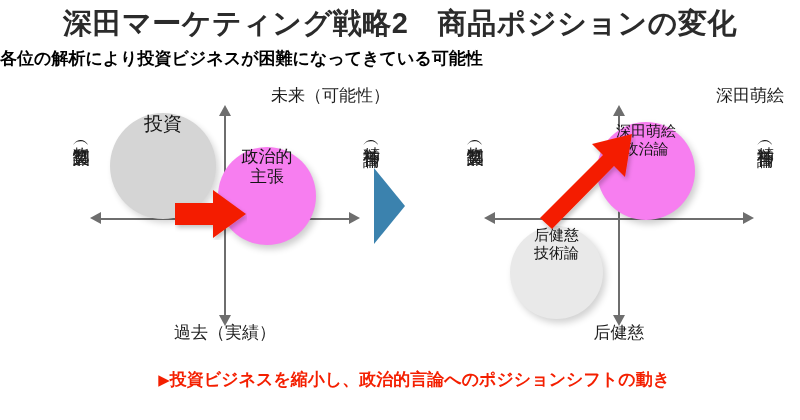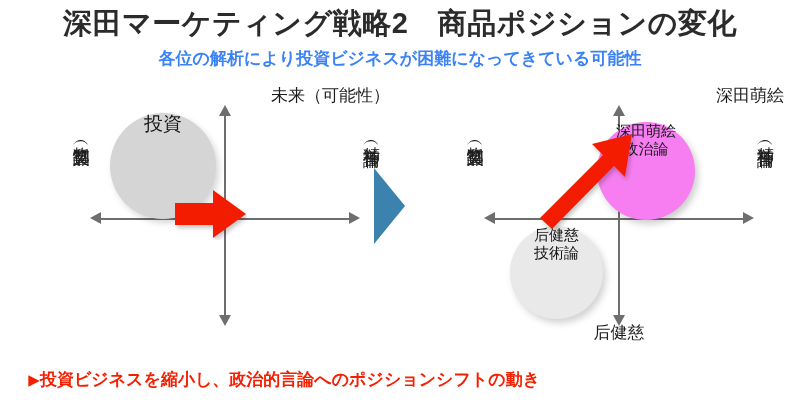--- a/index.html
+++ b/index.html
@@ -16,22 +16,21 @@
   
   .title{
     position:absolute;left:0;top:4px;width:800px;
     text-align:center;
     font-size:29px;font-weight:bold;color:#2b2b2b;
     letter-spacing:0.5px;
     white-space:pre;
   }
   .subtitle{
     position:absolute;left:0;top:47px;width:800px;
-    text-align:center;
-    font-size:17px;font-weight:bold;color:#3b82f6;
+    font-size:17px;font-weight:bold;color:#000000;
     letter-spacing:0px;
     white-space:pre;
   }
 
   
   .quad{position:absolute;top:85px;height:255px;}
   .quad-left{left:60px;width:330px;}
   .quad-right{left:454px;width:330px;}
 
   .axis-v{
@@ -121,21 +120,21 @@
 
   
   .red-arrow-h{position:absolute;left:115px;top:103px;width:72px;height:52px;}
   .red-arrow-diag{position:absolute;left:82px;top:45px;width:100px;height:100px;}
   .blue-arrow{position:absolute;left:374px;top:168px;width:32px;height:76px;}
 
   
   .bullets{position:absolute;left:0;top:344px;width:800px;}
   .bullet{
     color:#f41f00;font-weight:bold;font-size:17px;
-    white-space:pre;text-align:left;line-height:1.42;
+    white-space:pre;text-align:center;line-height:1.42;
   }
   .bullet .tri{font-size:15px;}
 </style>
 </head>
 <body>
 
 <div class="slide">
 
   <div class="title">深田マーケティング戦略2　商品ポジションの変化</div>
   <div class="subtitle">各位の解析により投資ビジネスが困難になってきている可能性</div>
@@ -143,29 +142,34 @@
   <div class="quad quad-left">
 
     <div class="axis-v"></div>
     <div class="axis-h"></div>
     <div class="arrowhead ah-up"></div>
     <div class="arrowhead ah-down"></div>
     <div class="arrowhead ah-left"></div>
     <div class="arrowhead ah-right"></div>
 
     <div class="lbl lbl-top">未来（可能性）</div>
+    <div class="lbl lbl-bottom">過去（実績）</div>
     <div class="lbl lbl-side lbl-west">物質（製品）</div>
     <div class="lbl lbl-side lbl-east">精神（言論）</div>
 
     <div class="bub bub-invest">
       <span>投資</span>
     </div>
 
 
 
+    <div class="bub bub-political">
+      <span>政治的</span>
+      <span>主張</span>
+    </div>
 
     <svg class="red-arrow-h" viewBox="0 0 72 52">
       <defs>
         <filter id="sh1" x="-30%" y="-30%" width="180%" height="180%">
           <feDropShadow dx="2" dy="3" stdDeviation="2" flood-color="#000" flood-opacity="0.22"></feDropShadow>
         </filter>
       </defs>
       <polygon points="0,15 38,15 38,2 71,26 38,50 38,37 0,37" fill="#f41f00" filter="url(#sh1)"></polygon>
     </svg>
   </div>

